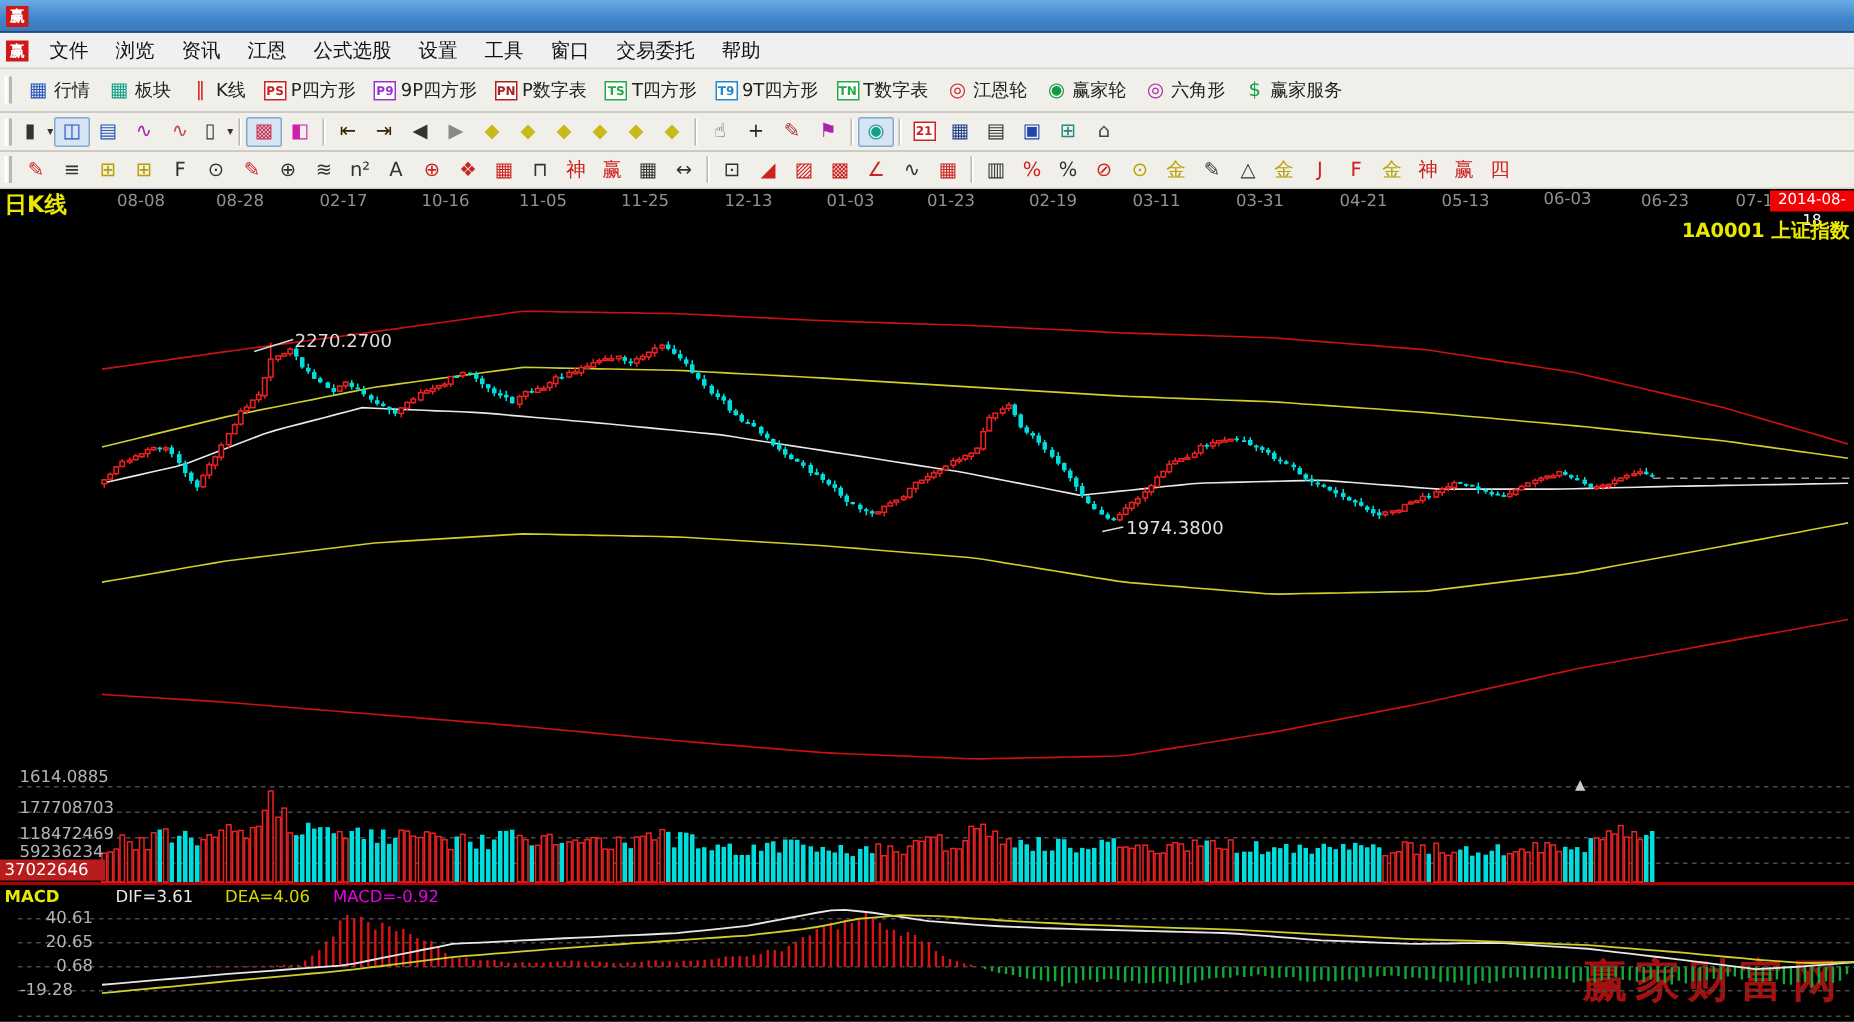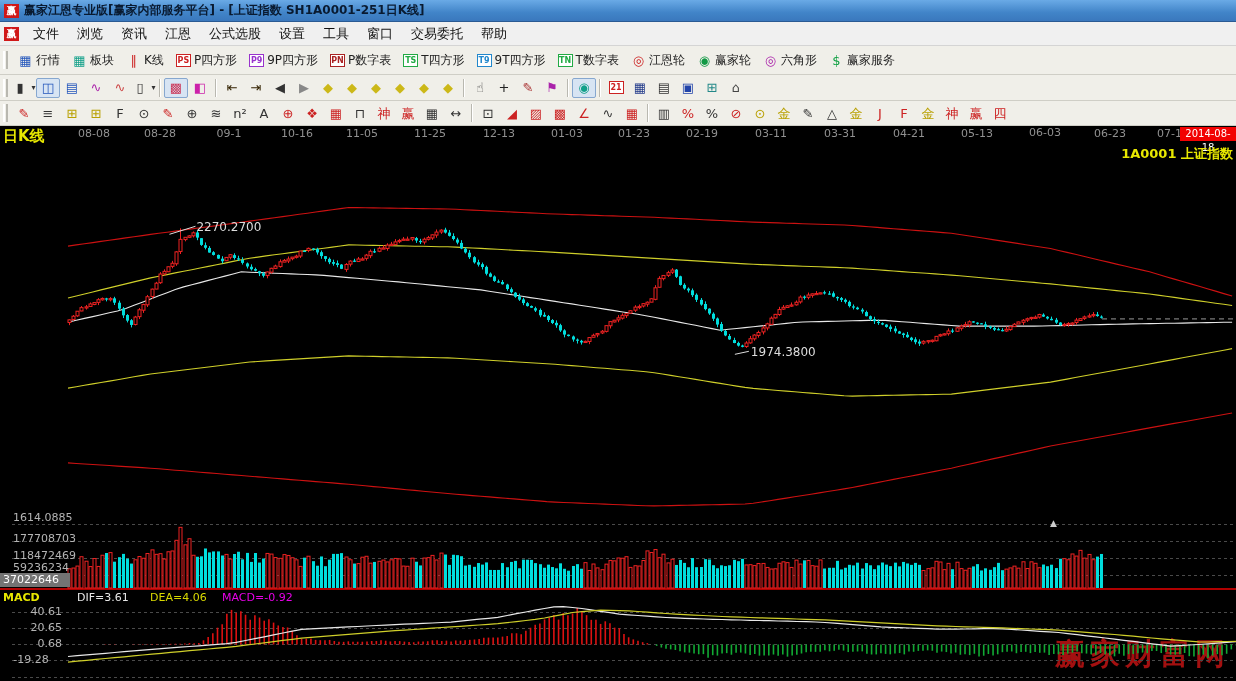--- a/index.html
+++ b/index.html
@@ -27,31 +27,30 @@
   .caret{font-size:8px;color:#333;margin-left:1px;}
   
   .chart{position:relative;width:1236px;height:555px;background:#000;}
   .chart svg{position:absolute;left:0;top:0;}
   .clabel{position:absolute;font-size:11px;line-height:13px;white-space:nowrap;}
   .tick{color:#919191;transform:translateX(-50%);}
   .cur-date{position:absolute;left:1180px;top:1px;width:56px;height:14px;background:#f20202;color:#fff;font-size:10px;line-height:14px;text-align:center;}
   .period{position:absolute;left:3px;top:1px;font-size:15px;font-weight:bold;color:#e8e800;}
   .symbol{position:absolute;right:3px;top:19px;font-size:13px;font-weight:bold;color:#e8e800;}
   .indrow{position:absolute;left:57px;top:19px;font-size:12px;display:flex;gap:14px;}
-  .vol-cur{position:absolute;left:0;top:447px;width:70px;height:14px;background:#737373;color:#fff;font-size:11px;line-height:14px;padding-left:3px;}
+  .vol-cur{position:absolute;left:0;top:447px;width:70px;height:14px;background:#b91c1c;color:#fff;font-size:11px;line-height:14px;padding-left:3px;}
   .watermark{position:absolute;right:6px;top:508px;font-family:"DejaVu Serif","Liberation Serif",serif;font-size:30px;font-weight:bold;color:#a31010;letter-spacing:5px;}
 </style>
 </head>
 <body>
 
 <div class="window">
 
   <div class="titlebar">
     <span class="logo">赢</span>
-    <span class="title-text">赢家江恩专业版[赢家内部服务平台] - [上证指数  SH1A0001-251日K线]</span>
   </div>
 
   <div class="menubar">
     <span class="logo">赢</span>
     <span id="menu-items" style="display:flex;">
         <span class="menu-item">文件</span>
         <span class="menu-item">浏览</span>
         <span class="menu-item">资讯</span>
         <span class="menu-item">江恩</span>
         <span class="menu-item">公式选股</span>
@@ -1360,21 +1359,21 @@
         <line x1="1226.656" y1="518.5" x2="1226.656" y2="527.7859487181157" stroke="#11aa33" stroke-width="1.6"></line>
         <line x1="1231.328" y1="518.5" x2="1231.328" y2="523.415686898218" stroke="#11aa33" stroke-width="1.6"></line>
         <line x1="1236" y1="518.5" x2="1236" y2="519.1659153525852" stroke="#11aa33" stroke-width="1.6"></line>
         <path d="M68.0 530.5 L77.3 529.7 L86.7 528.9 L96.0 528.1 L105.4 527.3 L114.7 526.5 L124.1 525.7 L133.4 524.9 L142.8 524.1 L152.1 523.3 L161.4 522.6 L170.8 521.9 L180.1 521.2 L189.5 520.5 L198.8 519.8 L208.2 519.1 L217.5 518.4 L226.8 517.7 L236.2 516.4 L245.5 514.5 L254.9 512.6 L264.2 510.8 L273.6 508.9 L282.9 507.0 L292.3 505.2 L301.6 503.3 L310.9 502.8 L320.3 502.4 L329.6 501.9 L339.0 501.4 L348.3 500.9 L357.7 500.5 L367.0 500.0 L376.4 499.5 L385.7 499.1 L395.0 498.7 L404.4 498.2 L413.7 497.8 L423.1 497.4 L432.4 497.0 L441.8 496.5 L451.1 496.1 L460.4 495.1 L469.8 494.2 L479.1 493.2 L488.5 492.3 L497.8 491.3 L507.2 489.5 L516.5 487.7 L525.9 486.0 L535.2 484.2 L544.5 482.5 L553.9 480.9 L563.2 480.6 L572.6 481.5 L581.9 482.5 L591.3 483.9 L600.6 485.3 L610.0 486.7 L619.3 488.1 L628.6 488.8 L638.0 489.5 L647.3 490.2 L656.7 490.9 L666.0 491.5 L675.4 491.9 L684.7 492.3 L694.0 492.7 L703.4 493.0 L712.7 493.3 L722.1 493.5 L731.4 493.8 L740.8 494.0 L750.1 494.3 L759.5 494.5 L768.8 494.7 L778.1 495.0 L787.5 495.2 L796.8 495.5 L806.2 495.7 L815.5 496.0 L824.9 496.5 L834.2 497.2 L843.6 497.9 L852.9 498.7 L862.2 499.4 L871.6 500.2 L880.9 500.9 L890.3 501.3 L899.6 501.6 L909.0 502.0 L918.3 502.4 L927.6 502.7 L937.0 503.1 L946.3 503.2 L955.7 503.1 L965.0 503.0 L974.4 502.8 L983.7 502.7 L993.1 502.6 L1002.4 502.8 L1011.7 503.4 L1021.1 504.0 L1030.4 504.7 L1039.8 505.3 L1049.1 505.9 L1058.5 506.5 L1067.8 507.6 L1077.2 508.7 L1086.5 509.8 L1095.8 510.9 L1105.2 512.0 L1114.5 513.1 L1123.9 514.3 L1133.2 515.4 L1142.6 516.6 L1151.9 517.8 L1161.2 518.9 L1170.6 520.1 L1179.9 519.6 L1189.3 519.0 L1198.6 518.5 L1208.0 517.8 L1217.3 517.1 L1226.7 516.3 L1236.0 515.6 " fill="none" stroke="#e8e8e8" stroke-width="1.2"></path>
         <path d="M68.0 536.1 L77.3 535.2 L86.7 534.3 L96.0 533.4 L105.4 532.5 L114.7 531.7 L124.1 530.8 L133.4 529.9 L142.8 529.0 L152.1 528.1 L161.4 527.3 L170.8 526.4 L180.1 525.6 L189.5 524.7 L198.8 523.9 L208.2 523.0 L217.5 522.2 L226.8 521.3 L236.2 520.3 L245.5 519.1 L254.9 518.0 L264.2 516.8 L273.6 515.6 L282.9 514.4 L292.3 513.3 L301.6 512.1 L310.9 511.3 L320.3 510.6 L329.6 509.8 L339.0 509.1 L348.3 508.3 L357.7 507.6 L367.0 506.8 L376.4 506.1 L385.7 505.4 L395.0 504.7 L404.4 504.1 L413.7 503.5 L423.1 502.8 L432.4 502.2 L441.8 501.5 L451.1 500.9 L460.4 500.3 L469.8 499.6 L479.1 499.0 L488.5 498.3 L497.8 497.7 L507.2 496.6 L516.5 495.6 L525.9 494.5 L535.2 493.4 L544.5 492.0 L553.9 490.2 L563.2 488.3 L572.6 486.5 L581.9 485.7 L591.3 484.9 L600.6 484.1 L610.0 484.4 L619.3 484.6 L628.6 484.9 L638.0 485.5 L647.3 486.2 L656.7 486.8 L666.0 487.5 L675.4 488.1 L684.7 488.6 L694.0 489.1 L703.4 489.5 L712.7 490.0 L722.1 490.5 L731.4 490.8 L740.8 491.1 L750.1 491.5 L759.5 491.8 L768.8 492.1 L778.1 492.4 L787.5 492.7 L796.8 493.0 L806.2 493.3 L815.5 493.6 L824.9 493.9 L834.2 494.4 L843.6 494.9 L852.9 495.4 L862.2 495.9 L871.6 496.4 L880.9 496.9 L890.3 497.4 L899.6 497.9 L909.0 498.4 L918.3 498.9 L927.6 499.4 L937.0 499.9 L946.3 500.2 L955.7 500.5 L965.0 500.8 L974.4 501.0 L983.7 501.3 L993.1 501.6 L1002.4 501.9 L1011.7 502.3 L1021.1 502.6 L1030.4 503.0 L1039.8 503.4 L1049.1 503.7 L1058.5 504.1 L1067.8 504.8 L1077.2 505.6 L1086.5 506.3 L1095.8 507.1 L1105.2 507.8 L1114.5 508.5 L1123.9 509.3 L1133.2 510.2 L1142.6 511.1 L1151.9 512.0 L1161.2 512.8 L1170.6 513.7 L1179.9 514.4 L1189.3 515.1 L1198.6 515.8 L1208.0 516.0 L1217.3 515.7 L1226.7 515.5 L1236.0 515.3 " fill="none" stroke="#cfcf2a" stroke-width="1.2"></path>
       </svg>
     <div class="period">日K线</div>
     <div id="x-ticks">
         <div class="clabel tick" style="left: 94px; top: 1px;">08-08</div>
         <div class="clabel tick" style="left: 160px; top: 1px;">08-28</div>
-        <div class="clabel tick" style="left: 229px; top: 1px;">09-1</div>
+        <div class="clabel tick" style="left: 229px; top: 1px;">02-17</div>
         <div class="clabel tick" style="left: 297px; top: 1px;">10-16</div>
         <div class="clabel tick" style="left: 362px; top: 1px;">11-05</div>
         <div class="clabel tick" style="left: 430px; top: 1px;">11-25</div>
         <div class="clabel tick" style="left: 499px; top: 1px;">12-13</div>
         <div class="clabel tick" style="left: 567px; top: 1px;">01-03</div>
         <div class="clabel tick" style="left: 634px; top: 1px;">01-23</div>
         <div class="clabel tick" style="left: 702px; top: 1px;">02-19</div>
         <div class="clabel tick" style="left: 771px; top: 1px;">03-11</div>
         <div class="clabel tick" style="left: 840px; top: 1px;">03-31</div>
         <div class="clabel tick" style="left: 909px; top: 1px;">04-21</div>

